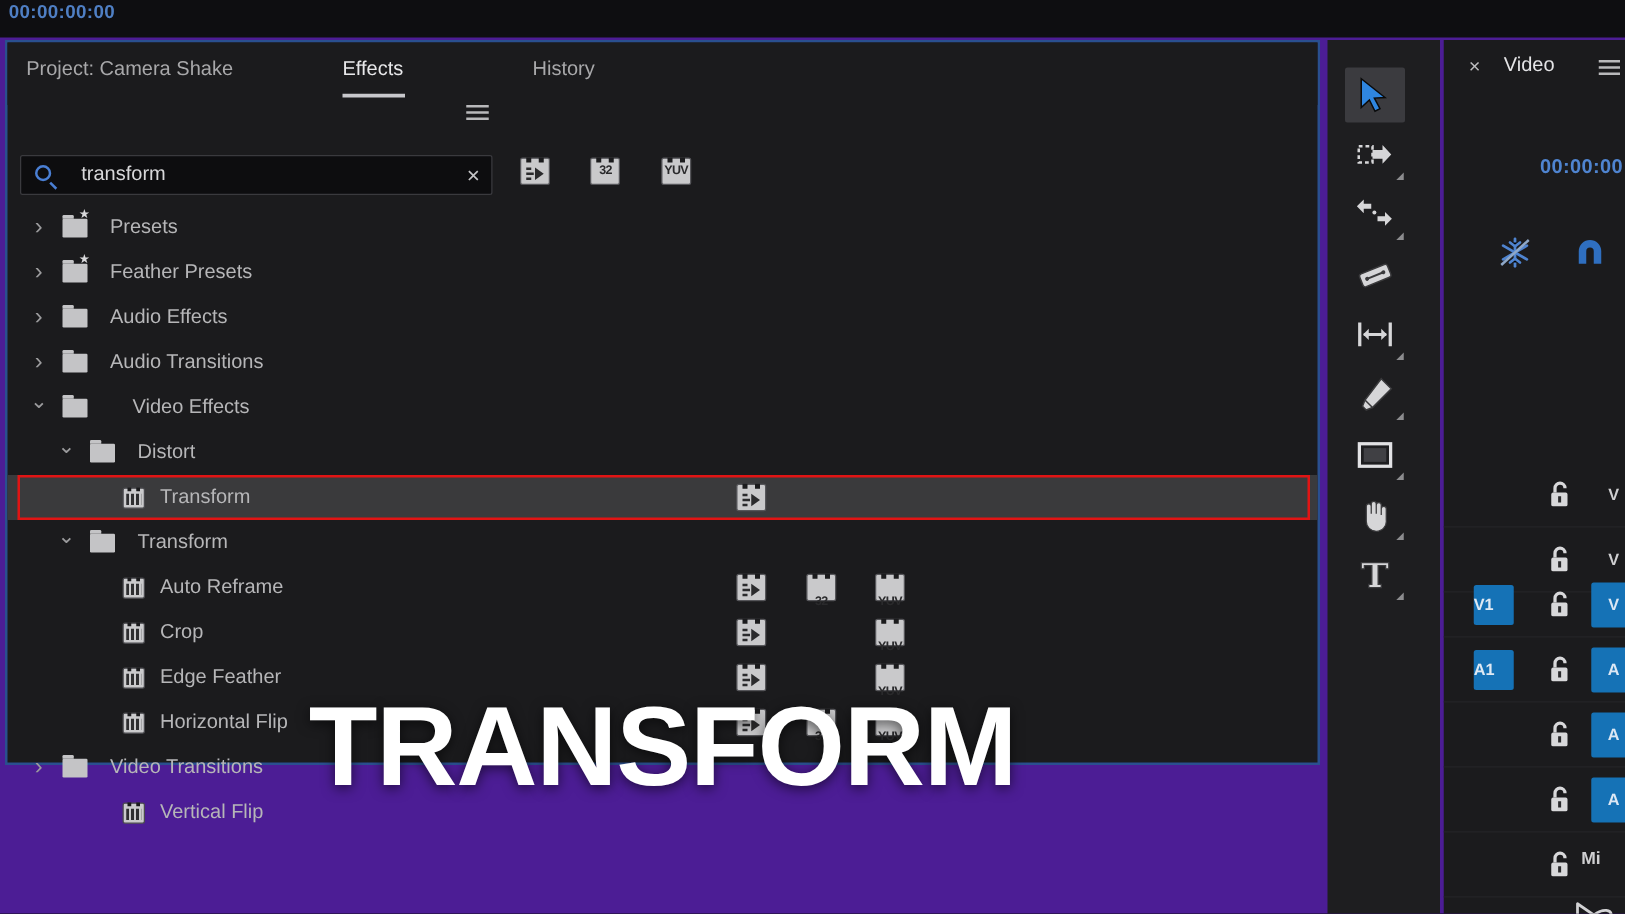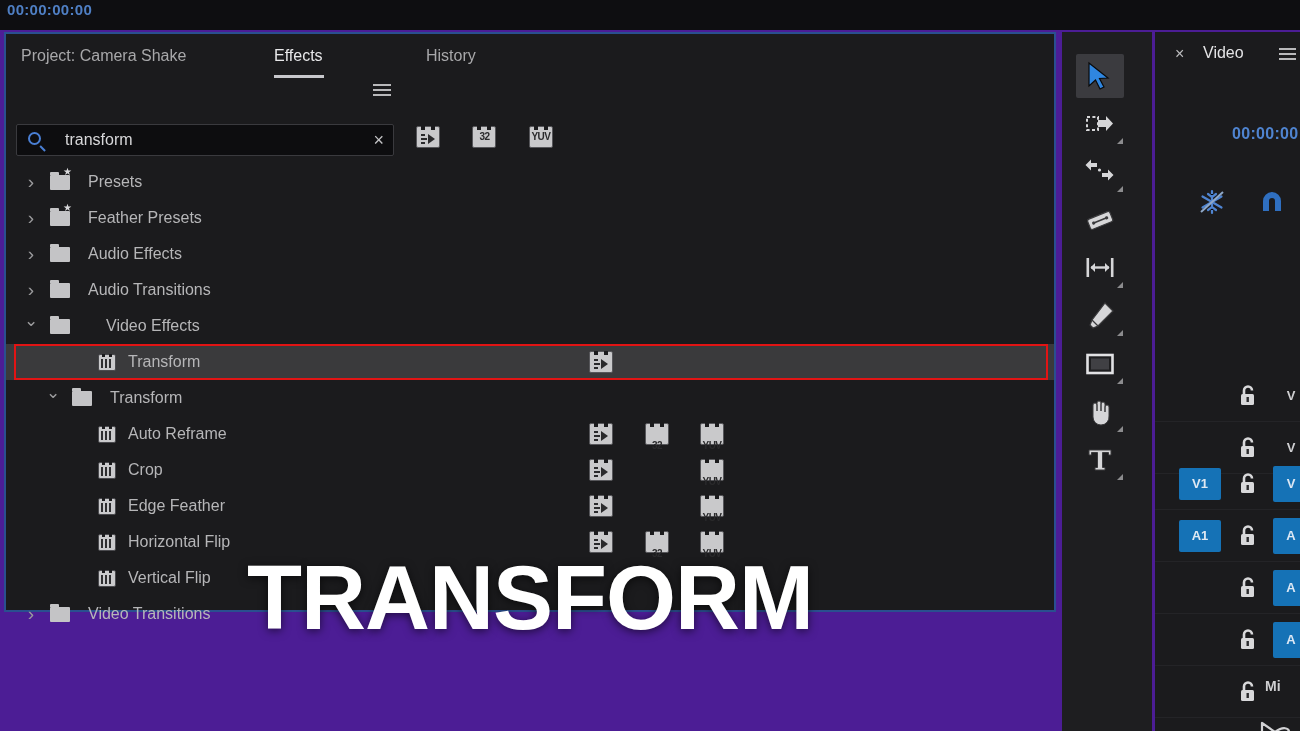--- a/index.html
+++ b/index.html
@@ -212,23 +212,23 @@
   .tl-tool.snowflake { left: 42px; }
   .tl-tool.magnet { left: 102px; }
 
   .track {
     position: absolute; left: 0; width: 145px; height: 52px;
     border-bottom: 1px solid #242427;
   }
   .track .lock { position: absolute; left: 82px; top: 14px; }
   .track .tbtn {
     position: absolute; left: 24px; top: 10px;
-    width: 42px; height: 32px; background: #1572b6; border-radius: 2px;
+    width: 32px; height: 32px; background: #1572b6; border-radius: 2px;
     color: #dfe9f3; font-size: 13px; font-weight: bold;
-    text-align: center; line-height: 32px;
+    text-align: left; line-height: 32px;
   }
   .track .target {
     position: absolute; left: 118px; top: 8px;
     width: 36px; height: 36px; background: #1572b6; border-radius: 2px;
     color: #dbe7f4; font-size: 13px; font-weight: bold;
     text-align: center; line-height: 36px;
   }
   .track .target.dim { background: transparent; color: #cfcfd1; }
   .track .mname {
     position: absolute; left: 110px; top: 12px;
@@ -296,20 +296,25 @@
         <div class="row">
           <div class="arrow closed" style="left: 18px;"></div>
           <div class="folder" style="left: 44px;"></div>
           <div class="rlabel" style="left: 82px;">Audio Transitions</div>
         </div>
         <div class="row">
           <div class="arrow open" style="left: 18px;"></div>
           <div class="folder" style="left: 44px;"></div>
           <div class="rlabel" style="left: 100px;">Video Effects</div>
         </div>
+        <div class="row">
+          <div class="arrow open" style="left: 40px;"></div>
+          <div class="folder" style="left: 66px;"></div>
+          <div class="rlabel" style="left: 104px;">Distort</div>
+        </div>
         <div class="row selected">
           <div class="filmicon" style="left: 92px;">
             <span class="g"></span>
           </div>
           <div class="rlabel" style="left: 122px;">Transform</div>
           <div class="badges" style="left: 583px;">
             <span class="chip accel bx1">
               <span class="d1"></span>
               <span class="d2"></span>
               <span class="d3"></span>
@@ -391,29 +396,29 @@
             </span>
             <span class="chip bx2">
               <span class="lbl">32</span>
             </span>
             <span class="chip bx3">
               <span class="lbl">YUV</span>
             </span>
           </div>
         </div>
         <div class="row">
-          <div class="filmicon" style="left: 92px;">
-            <span class="g"></span>
-          </div>
-          <div class="rlabel" style="left: 122px;">Vertical Flip</div>
-        </div>
-        <div class="row">
           <div class="arrow closed" style="left: 18px;"></div>
           <div class="folder" style="left: 44px;"></div>
           <div class="rlabel" style="left: 82px;">Video Transitions</div>
+        </div>
+        <div class="row">
+          <div class="filmicon" style="left: 92px;">
+            <span class="g"></span>
+          </div>
+          <div class="rlabel" style="left: 122px;">Vertical Flip</div>
         </div>
       </div>
 
   </div>
 
   <div class="overlay-word">TRANSFORM</div>
 
   <div class="tools">
 
     <div class="tool active" style="top:22px">

